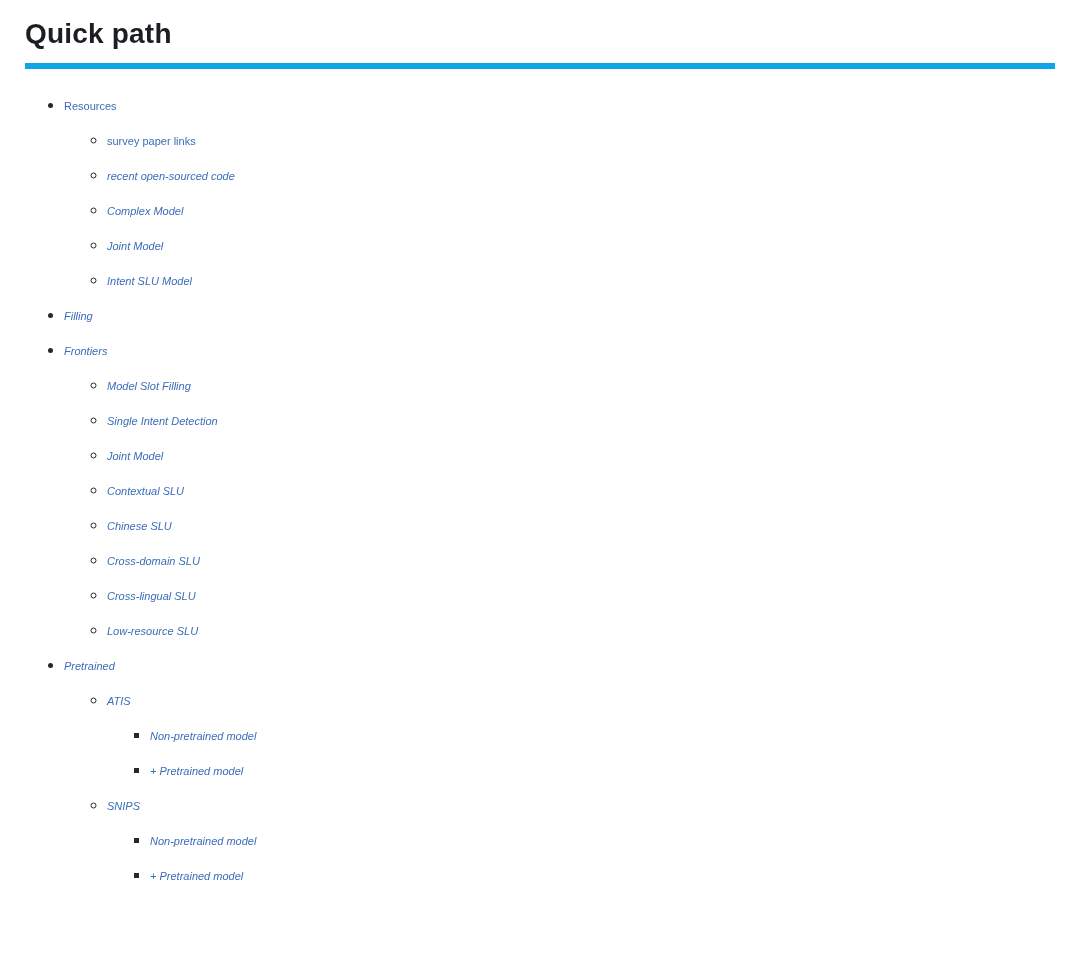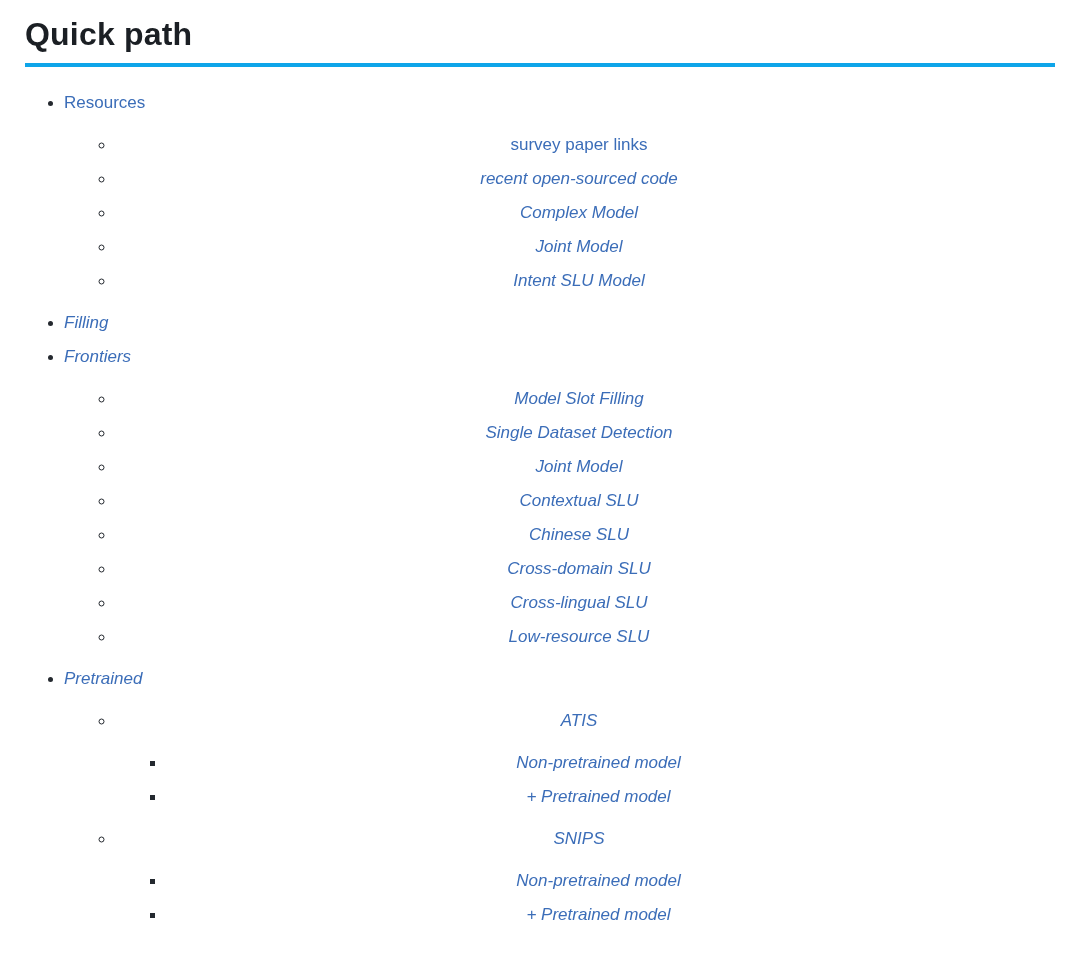--- a/index.html
+++ b/index.html
@@ -14,43 +14,42 @@
     overflow: hidden;
     font-family: "Liberation Sans", "DejaVu Sans", sans-serif;
   }
   .markdown-body {
     padding: 16px 25px 0 25px;
     color: #1f2328;
   }
   h2.page-title {
     margin: 0;
     padding: 2px 0 13px 0;
-    font-size: 32px;
+    font-size: 28px;
     line-height: 32px;
     font-weight: 700;
     color: #1b1f24;
-    border-bottom: 4px solid #0ea5e9;
+    border-bottom: 6px solid #0ea5e9;
     letter-spacing: 0.2px;
   }
   ul.toc-root {
     margin: 21px 0 0 0;
     padding-left: 39px;
     list-style-type: disc;
   }
   ul.toc-root ul {
-    margin: 12px;
+    margin: 4px;
     padding-left: 39px;
     list-style-type: circle;
-    text-align: center;
   }
   ul.toc-root ul ul {
     list-style-type: square;
   }
   li.toc-item {
-    font-size: 17px;
+    font-size: 11px;
     line-height: 30px;
     color: #1f2328;
   }
   li.toc-item + li.toc-item {
     margin-top: 4px;
     font-style: italic;
   }
   li.toc-item::marker {
     color: #24292f;
     font-size: 15px;
@@ -95,21 +94,21 @@
       <a class="toc-link">Filling</a>
     </li>
 
     <li class="toc-item">
       <a class="toc-link">Frontiers</a>
       <ul>
         <li class="toc-item">
           <a class="toc-link">Model Slot Filling</a>
         </li>
         <li class="toc-item">
-          <a class="toc-link">Single Dataset Detection</a>
+          <a class="toc-link">Single Intent Detection</a>
         </li>
         <li class="toc-item">
           <a class="toc-link">Joint Model</a>
         </li>
         <li class="toc-item">
           <a class="toc-link">Contextual SLU</a>
         </li>
         <li class="toc-item">
           <a class="toc-link">Chinese SLU</a>
         </li>

